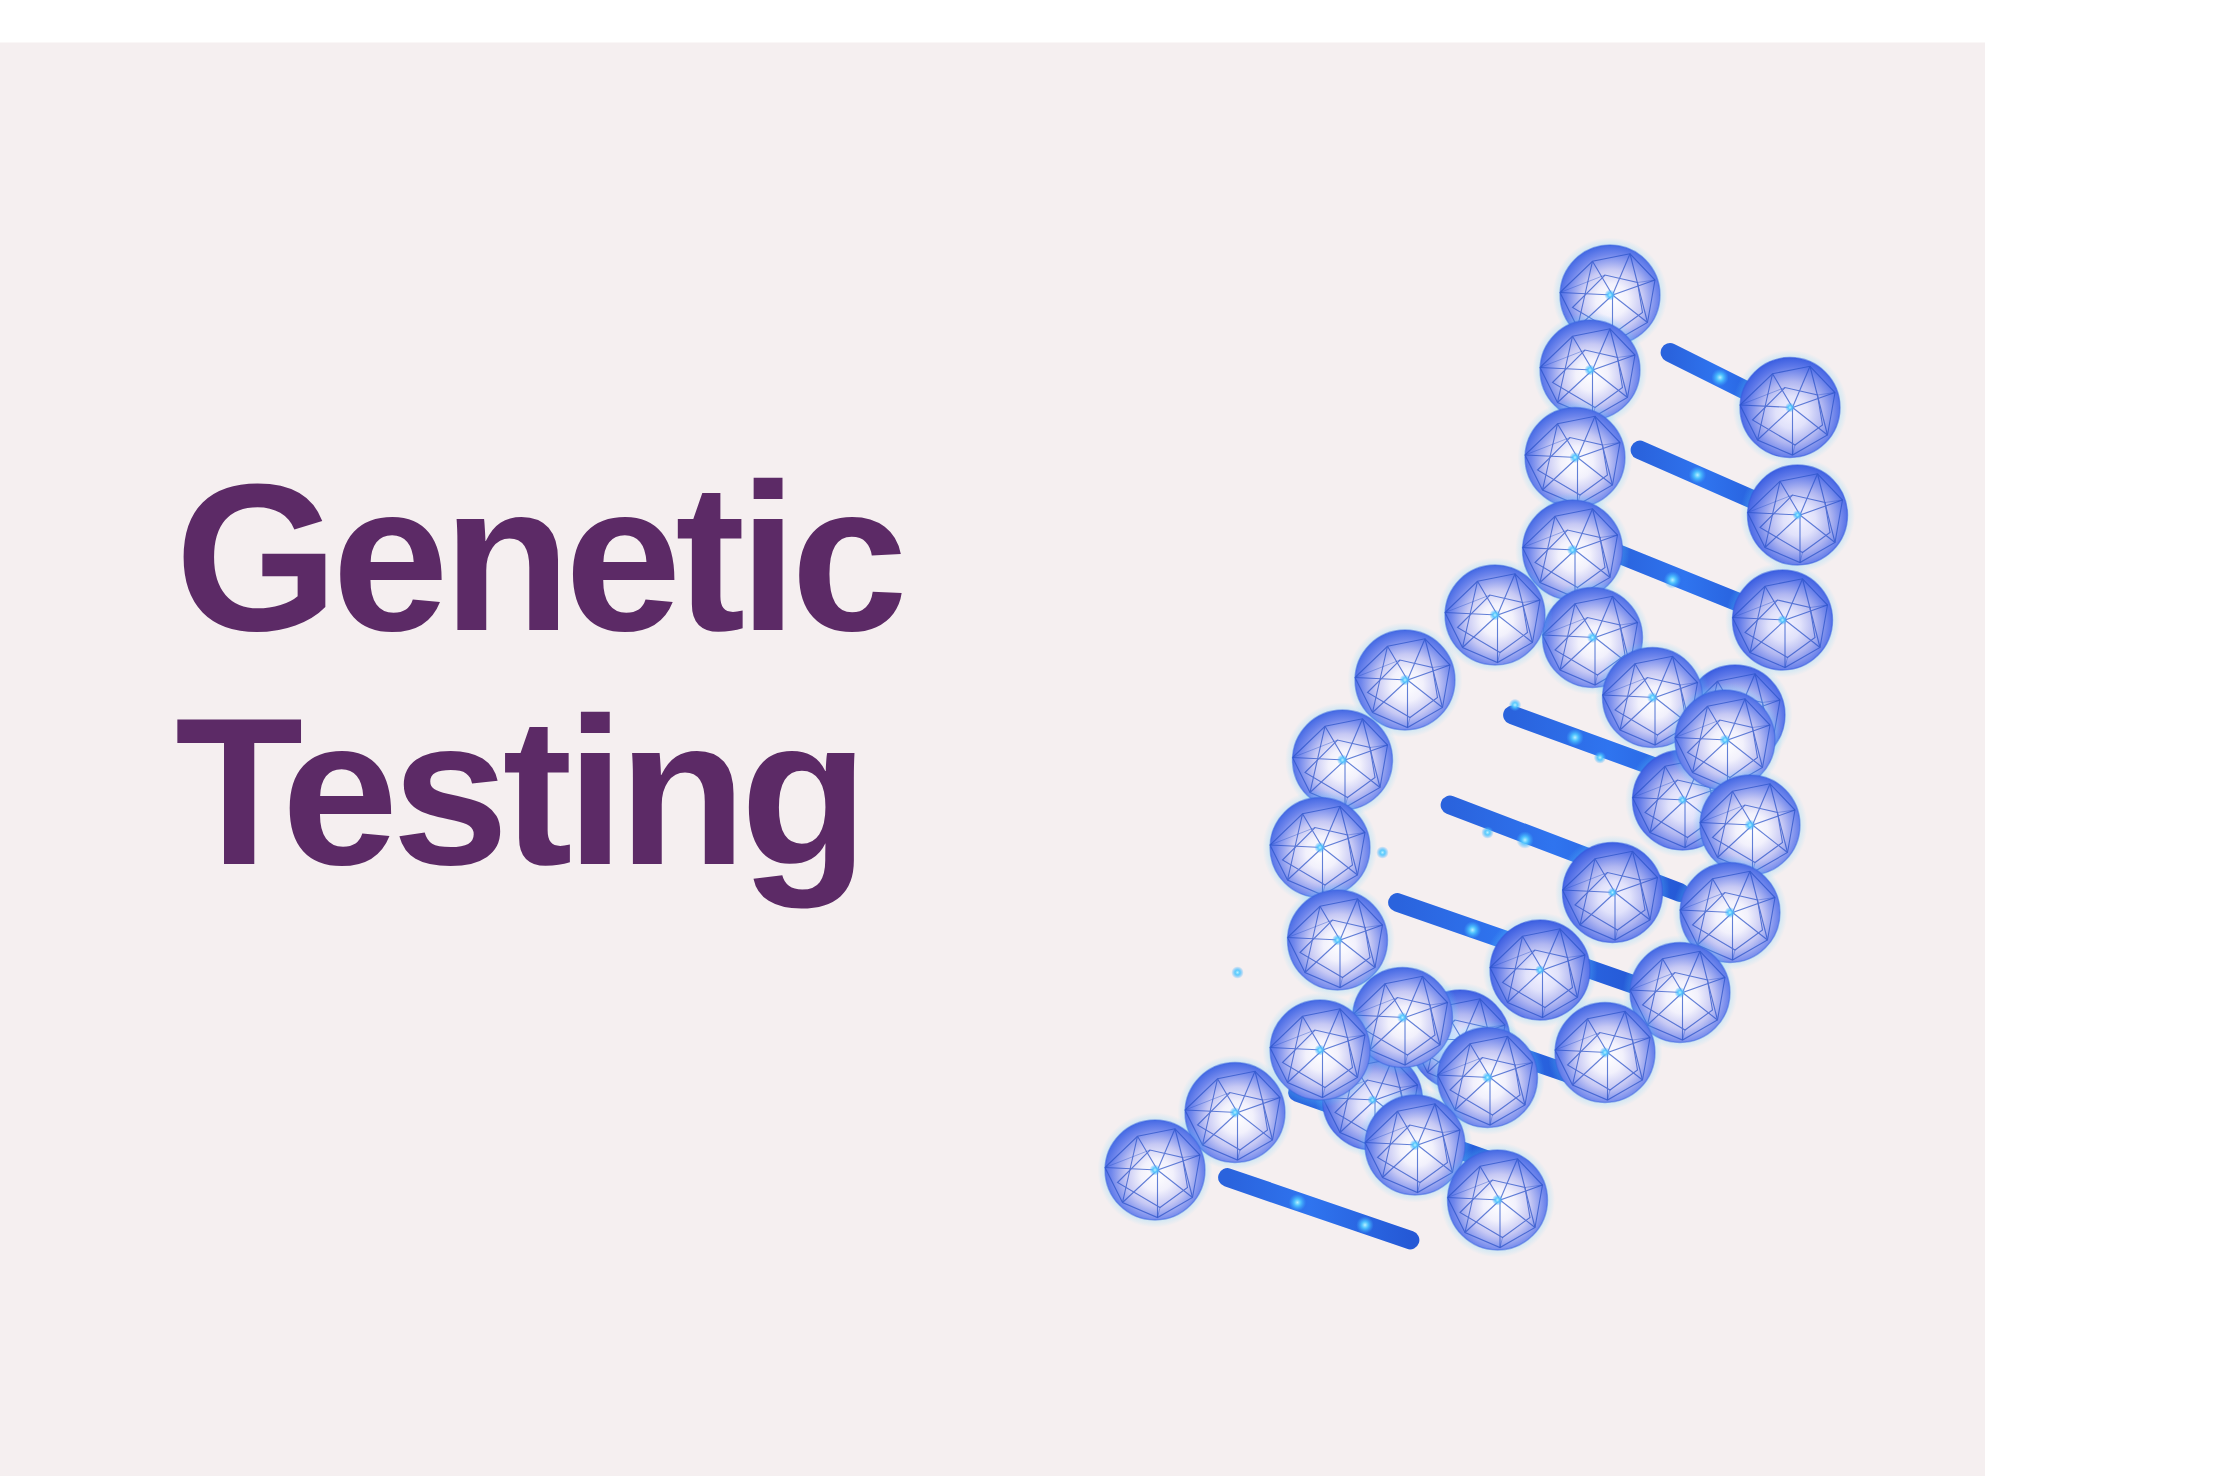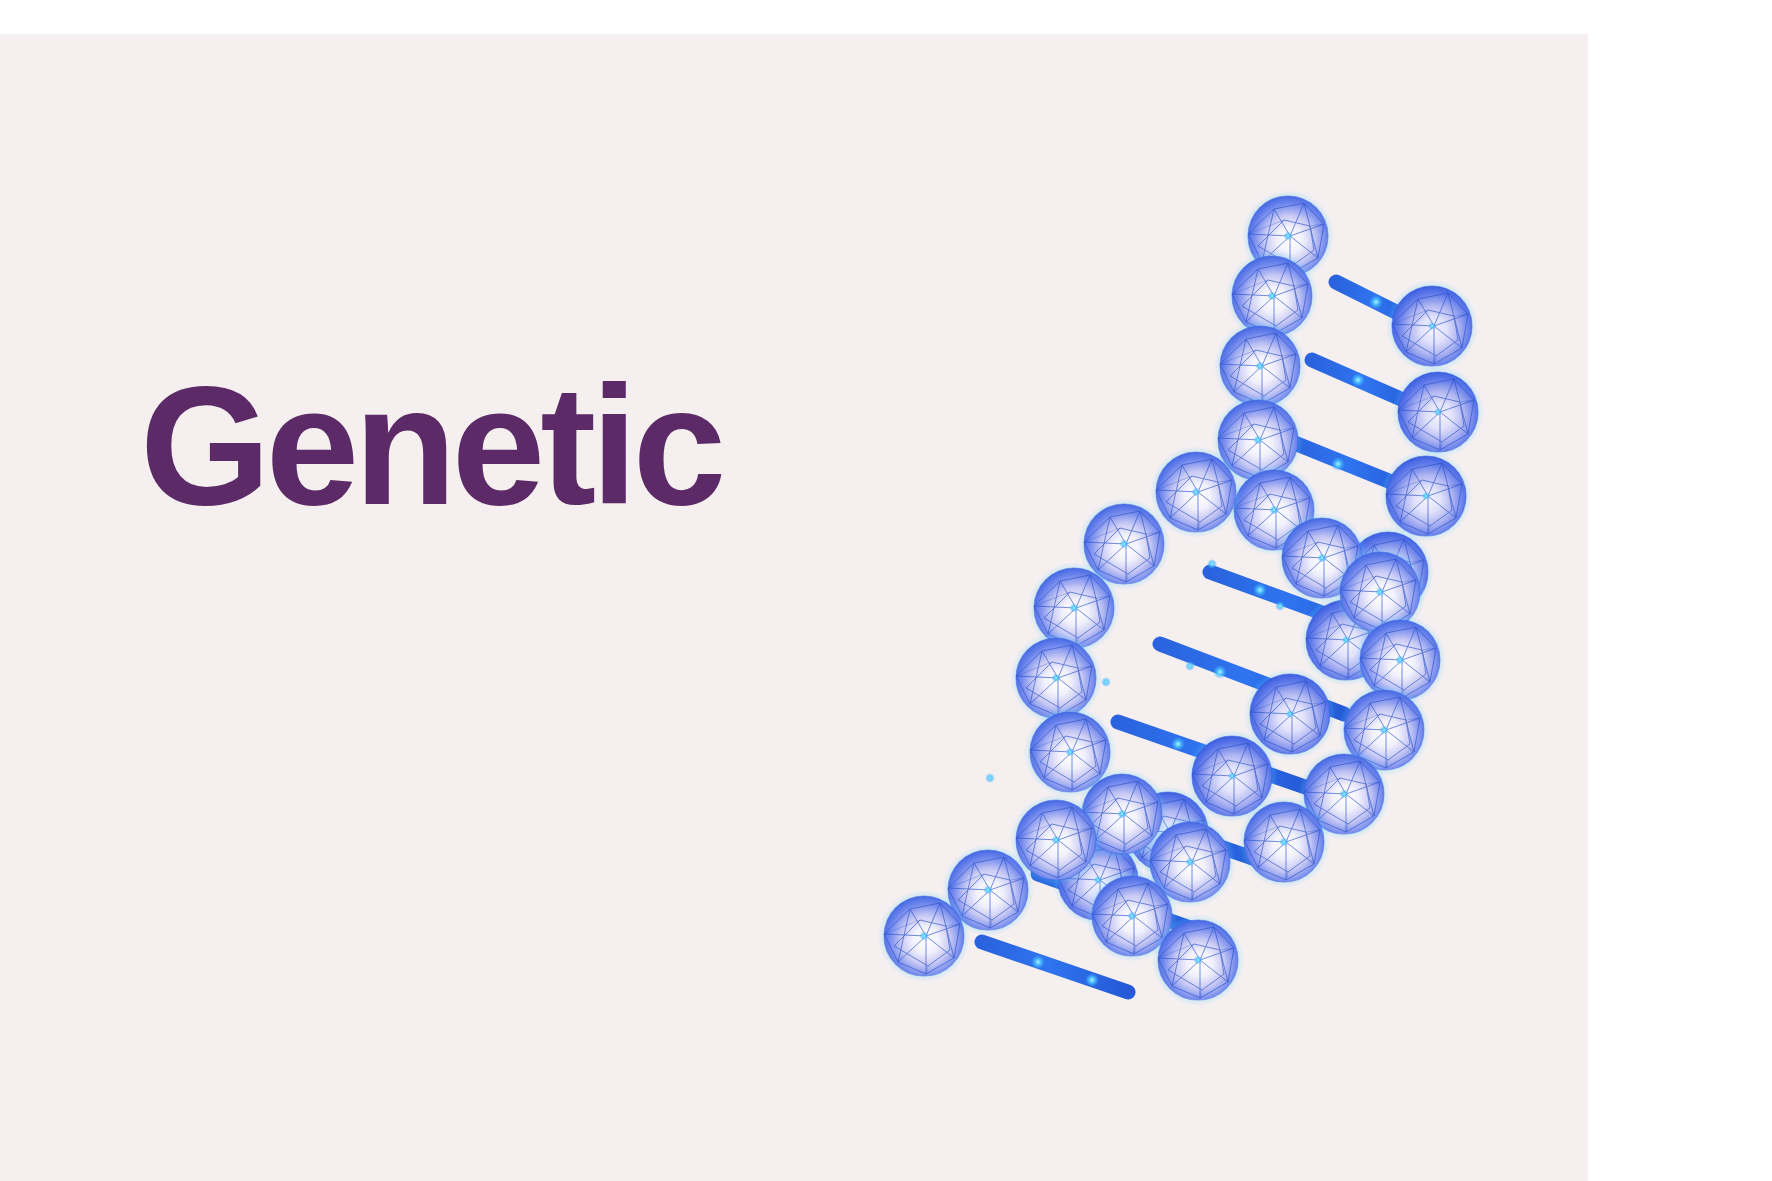--- a/index.html
+++ b/index.html
@@ -59,20 +59,21 @@
     overflow: visible;
   }
 </style>
 </head>
 <body>
 
 <div id="stage" style="background: rgb(245, 239, 240);">
 
   <div id="headline">
     <div class="headline-line line1" style="color: rgb(92, 42, 102);">Genetic</div>
+    <div class="headline-line line2" style="color: rgb(92, 42, 102);">Testing</div>
   </div>
 
   <div id="dna-figure">
     <svg viewBox="0 0 620 760" xmlns="http://www.w3.org/2000/svg">
       <defs>
 
         <radialGradient id="sphGrad" cx="52%" cy="55%" r="62%">
           <stop offset="0%" stop-color="#ffffff"></stop>
           <stop offset="26%" stop-color="#f2f1fc"></stop>
           <stop offset="50%" stop-color="#c6c8f4"></stop>

